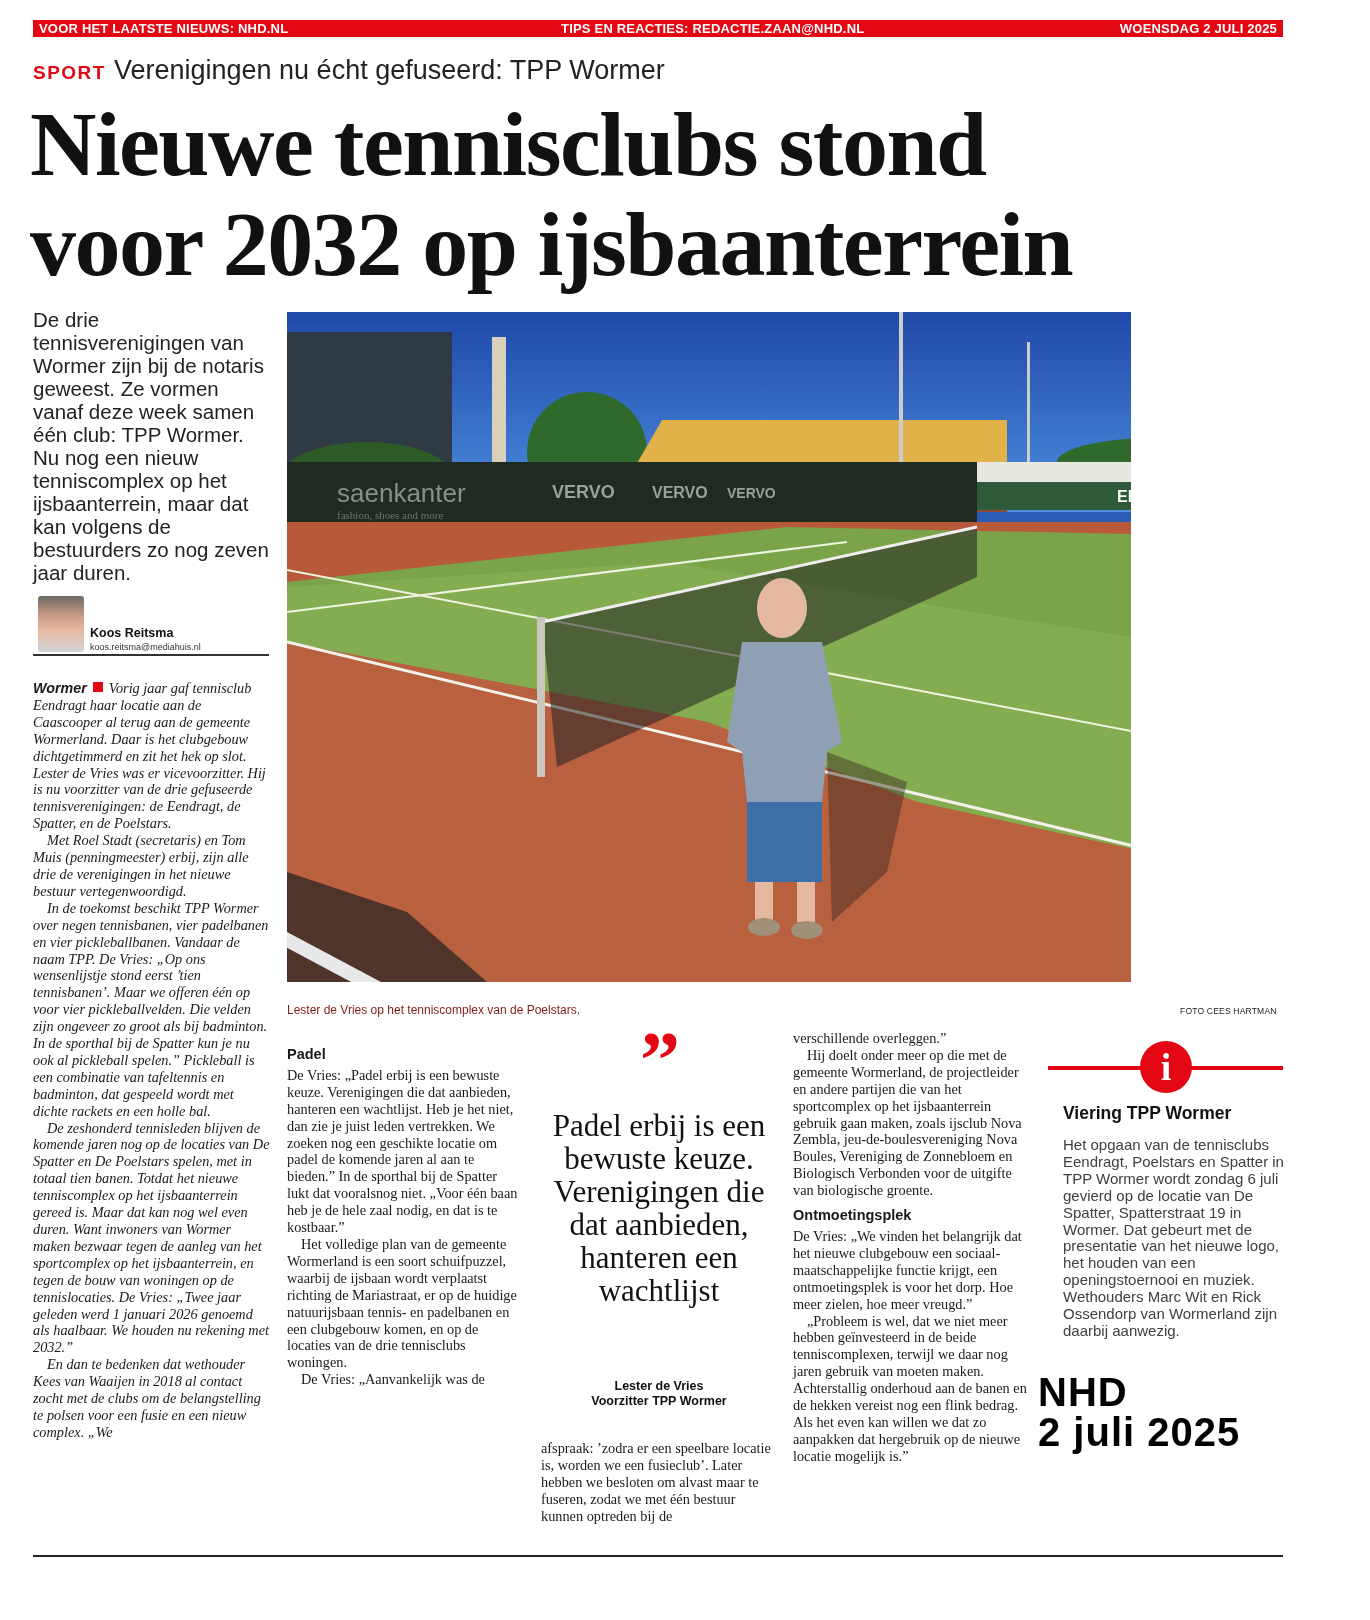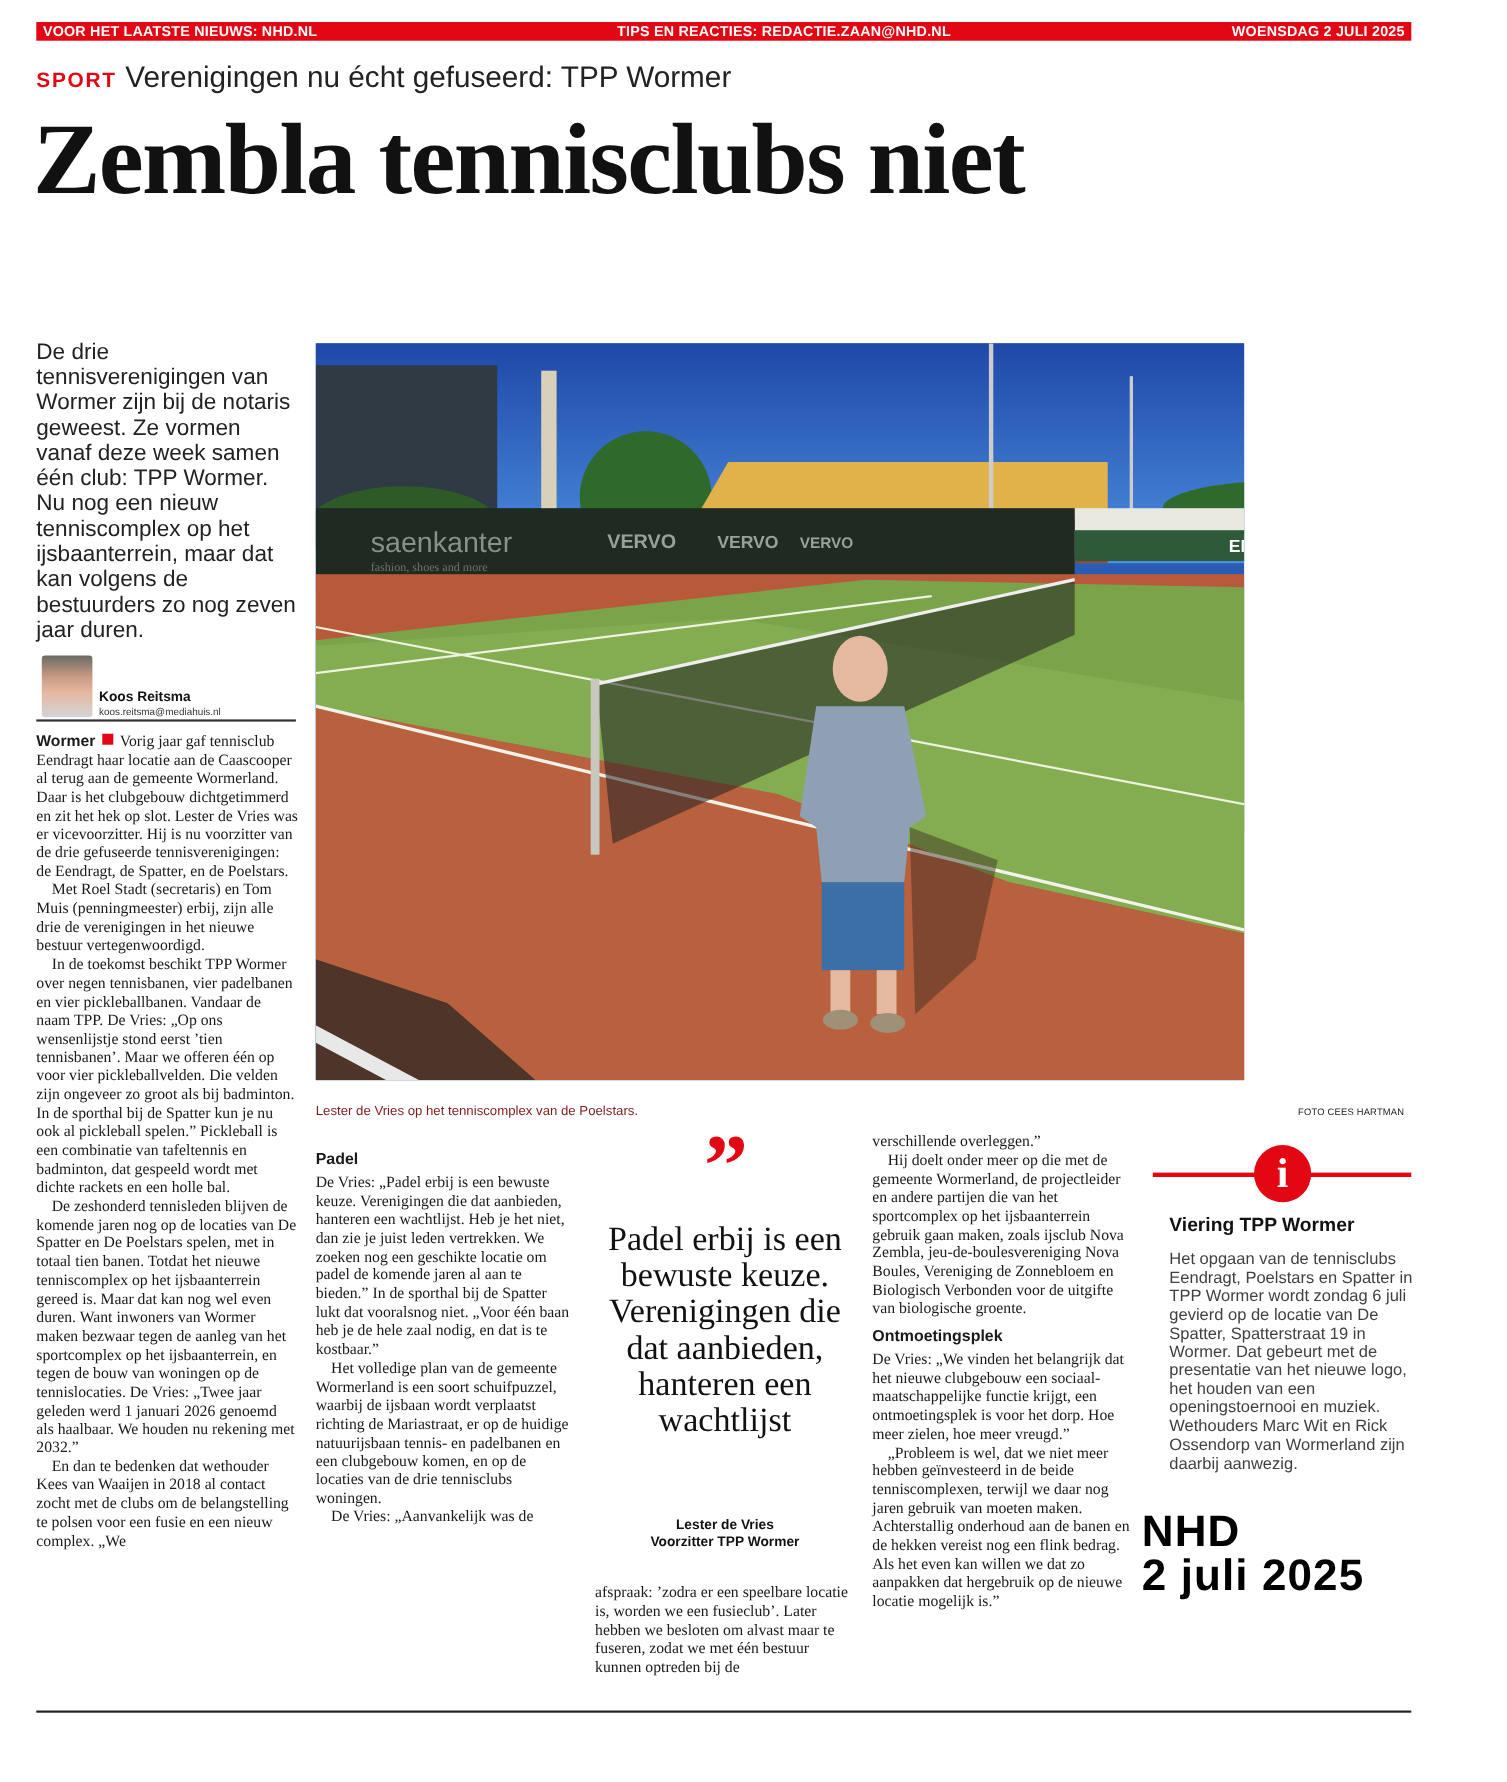--- a/index.html
+++ b/index.html
@@ -43,31 +43,32 @@
   <span style="left:6px">VOOR HET LAATSTE NIEUWS: NHD.NL</span>
   <span style="left:528px">TIPS EN REACTIES: REDACTIE.ZAAN@NHD.NL</span>
   <span style="right:6px">WOENSDAG 2 JULI 2025</span>
 </div>
 
 <div class="abs kicker sans">
   <span class="sec">SPORT</span><span>Verenigingen nu écht gefuseerd: TPP Wormer</span>
 </div>
 
 <div class="abs headline serif">
-  <div>Zembla tennisclubs niet</div>
+  <div>Nieuwe tennisclubs stond</div>
+  <div>voor 2032 op ijsbaanterrein</div>
 </div>
 
 <div class="abs intro sans">De drie tennisverenigingen van Wormer zijn bij de notaris geweest. Ze vormen vanaf deze week samen één club: TPP Wormer. Nu nog een nieuw tenniscomplex op het ijsbaanterrein, maar dat kan volgens de bestuurders zo nog zeven jaar duren.</div>
 
 <div class="abs byline-photo"></div>
 <div class="abs byline-name sans">Koos Reitsma</div>
 <div class="abs byline-mail sans">koos.reitsma@mediahuis.nl</div>
 <div class="abs byline-rule"></div>
 
-<div class="abs col serif" style="left:33px;top:666px;width:238px;">
+<div class="abs col serif" style="left:33px;top:680px;width:238px;font-style:italic;">
   <p class="first"><span class="dateline">Wormer</span><span class="redsq"></span><span>Vorig jaar gaf tennisclub Eendragt haar locatie aan de Caascooper al terug aan de gemeente Wormerland. Daar is het clubgebouw dichtgetimmerd en zit het hek op slot. Lester de Vries was er vicevoorzitter. Hij is nu voorzitter van de drie gefuseerde tennisverenigingen: de Eendragt, de Spatter, en de Poelstars.</span></p>
   <p>Met Roel Stadt (secretaris) en Tom Muis (penningmeester) erbij, zijn alle drie de verenigingen in het nieuwe bestuur vertegenwoordigd.</p>
   <p>In de toekomst beschikt TPP Wormer over negen tennisbanen, vier padelbanen en vier pickleballbanen. Vandaar de naam TPP. De Vries: „Op ons wensenlijstje stond eerst ’tien tennisbanen’. Maar we offeren één op voor vier pickleballvelden. Die velden zijn ongeveer zo groot als bij badminton. In de sporthal bij de Spatter kun je nu ook al pickleball spelen.” Pickleball is een combinatie van tafeltennis en badminton, dat gespeeld wordt met dichte rackets en een holle bal.</p>
   <p>De zeshonderd tennisleden blijven de komende jaren nog op de locaties van De Spatter en De Poelstars spelen, met in totaal tien banen. Totdat het nieuwe tenniscomplex op het ijsbaanterrein gereed is. Maar dat kan nog wel even duren. Want inwoners van Wormer maken bezwaar tegen de aanleg van het sportcomplex op het ijsbaanterrein, en tegen de bouw van woningen op de tennislocaties. De Vries: „Twee jaar geleden werd 1 januari 2026 genoemd als haalbaar. We houden nu rekening met 2032.”</p>
   <p>En dan te bedenken dat wethouder Kees van Waaijen in 2018 al contact zocht met de clubs om de belangstelling te polsen voor een fusie en een nieuw complex. „We</p>
 </div>
 
 <div class="abs photo">
   <svg width="996" height="670" viewBox="0 0 996 670">
     <defs>

